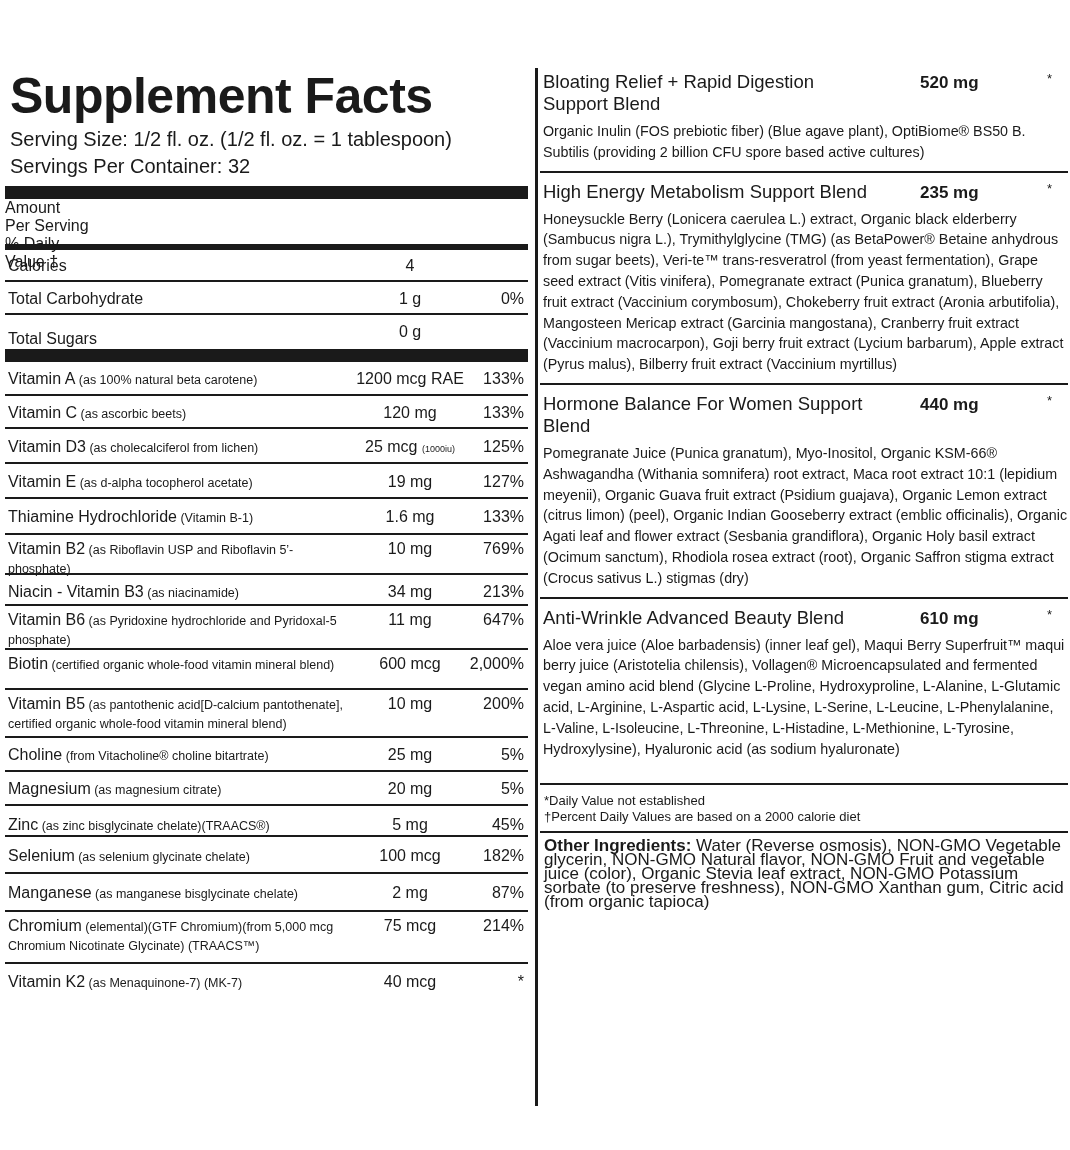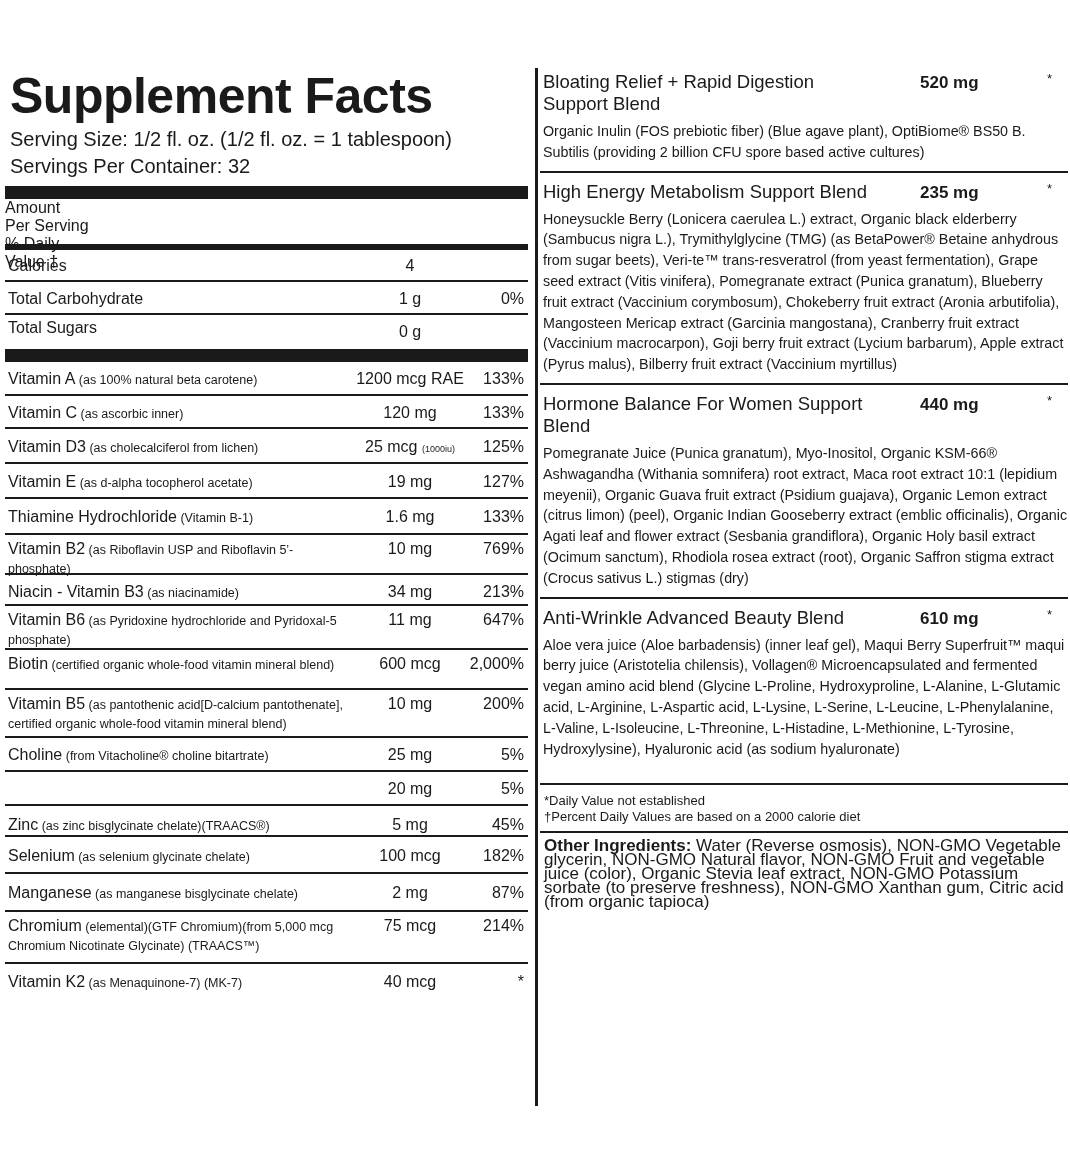--- a/index.html
+++ b/index.html
@@ -54,34 +54,34 @@
         <div class="name" style="top:7px"><span>Calories</span><span class="sub"></span></div>
         <div class="amount" style="top:7px"><span>4</span><span class="unit-note"></span></div>
         <div class="pct" style="top:7px"></div>
       </div>
       <div class="row" style="height: 33px;">
         <div class="name" style="top:8px"><span>Total Carbohydrate</span><span class="sub"></span></div>
         <div class="amount" style="top:8px"><span>1 g</span><span class="unit-note"></span></div>
         <div class="pct" style="top:8px">0%</div>
       </div>
       <div class="row" style="height: 34px;">
-        <div class="name" style="top:4px"><span>Total Sugars</span><span class="sub"></span></div>
+        <div class="name" style="top:15px"><span>Total Sugars</span><span class="sub"></span></div>
         <div class="amount" style="top:8px"><span>0 g</span><span class="unit-note"></span></div>
         <div class="pct" style="top:8px"></div>
       </div>
     </div>
   <div class="bar-thick"></div>
   <div id="nutrient-rows">
       <div class="row" style="height: 34px;">
         <div class="name" style="top:8px"><span>Vitamin A</span><span class="sub"> (as 100% natural beta carotene)</span></div>
         <div class="amount" style="top:8px"><span>1200 mcg RAE</span><span class="unit-note"></span></div>
         <div class="pct" style="top:8px">133%</div>
       </div>
       <div class="row" style="height: 33px;">
-        <div class="name" style="top:8px"><span>Vitamin C</span><span class="sub"> (as ascorbic inner)</span></div>
+        <div class="name" style="top:8px"><span>Vitamin C</span><span class="sub"> (as ascorbic beets)</span></div>
         <div class="amount" style="top:8px"><span>120 mg</span><span class="unit-note"></span></div>
         <div class="pct" style="top:8px">133%</div>
       </div>
       <div class="row" style="height: 35px;">
         <div class="name" style="top:9px"><span>Vitamin D3</span><span class="sub"> (as cholecalciferol from lichen)</span></div>
         <div class="amount" style="top:9px"><span>25 mcg </span><span class="unit-note">(1000iu)</span></div>
         <div class="pct" style="top:9px">125%</div>
       </div>
       <div class="row" style="height: 35px;">
         <div class="name" style="top:9px"><span>Vitamin E</span><span class="sub"> (as d-alpha tocopherol acetate)</span></div>
@@ -117,20 +117,21 @@
         <div class="name" style="top:5px"><span>Vitamin B5</span><span class="sub"> (as pantothenic acid[D-calcium pantothenate], certified organic whole-food vitamin mineral blend)</span></div>
         <div class="amount" style="top:5px"><span>10 mg</span><span class="unit-note"></span></div>
         <div class="pct" style="top:5px">200%</div>
       </div>
       <div class="row" style="height: 34px;">
         <div class="name" style="top:8px"><span>Choline</span><span class="sub"> (from Vitacholine® choline bitartrate)</span></div>
         <div class="amount" style="top:8px"><span>25 mg</span><span class="unit-note"></span></div>
         <div class="pct" style="top:8px">5%</div>
       </div>
       <div class="row" style="height: 34px;">
+        <div class="name" style="top:8px"><span>Magnesium</span><span class="sub"> (as magnesium citrate)</span></div>
         <div class="amount" style="top:8px"><span>20 mg</span><span class="unit-note"></span></div>
         <div class="pct" style="top:8px">5%</div>
       </div>
       <div class="row" style="height: 31px;">
         <div class="name" style="top:10px"><span>Zinc</span><span class="sub"> (as zinc bisglycinate chelate)(TRAACS®)</span></div>
         <div class="amount" style="top:10px"><span>5 mg</span><span class="unit-note"></span></div>
         <div class="pct" style="top:10px">45%</div>
       </div>
       <div class="row" style="height: 37px;">
         <div class="name" style="top:10px"><span>Selenium</span><span class="sub"> (as selenium glycinate chelate)</span></div>

